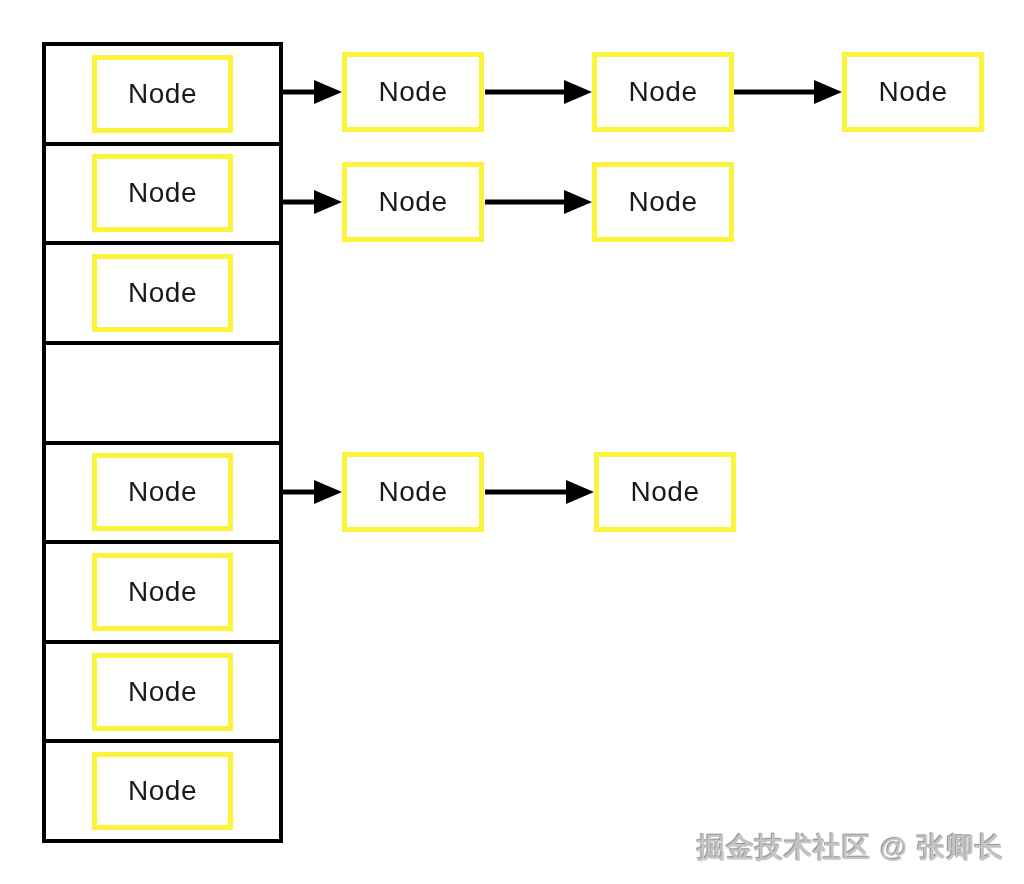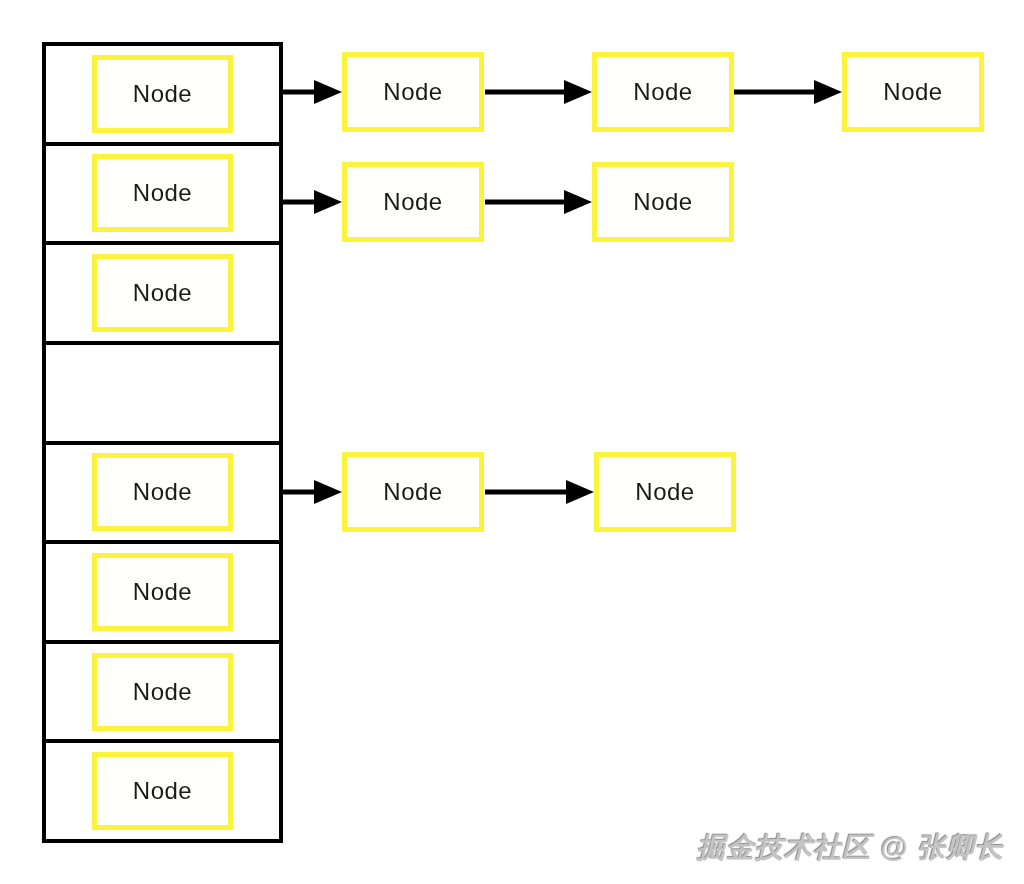--- a/index.html
+++ b/index.html
@@ -36,41 +36,40 @@
   .array-cell + .array-cell { border-top: 4px solid #000000; }
   .node {
     width: 141px;
     height: 78px;
     border: 5px solid #fcf43c;
     background: #fffffe;
     box-sizing: border-box;
     display: flex;
     align-items: center;
     justify-content: center;
-    font-size: 24px;
+    font-size: 28px;
     color: #1a1a1a;
     letter-spacing: 0.5px;
   }
   .array-cell .node { margin-left: 46px; }
   .chain-node {
     position: absolute;
     width: 142px;
     height: 80px;
   }
   .watermark {
     position: absolute;
     top: 829px;
     right: 20px;
     font-size: 28px;
     font-weight: bold;
     letter-spacing: 1px;
     color: #c4c4c4;
     text-shadow: -1px -1px 1px #8d8d8d, 1.5px 1.5px 1px #ffffff;
     white-space: nowrap;
-    font-style: italic;
   }
   .arrow-line { stroke: #000000; stroke-width: 5; }
   .arrow-head { fill: #000000; stroke: none; }
 </style>
 </head>
 <body>
 
 <div class="canvas">
 
   <svg class="arrows-layer" viewBox="0 0 1024 884" xmlns="http://www.w3.org/2000/svg">

